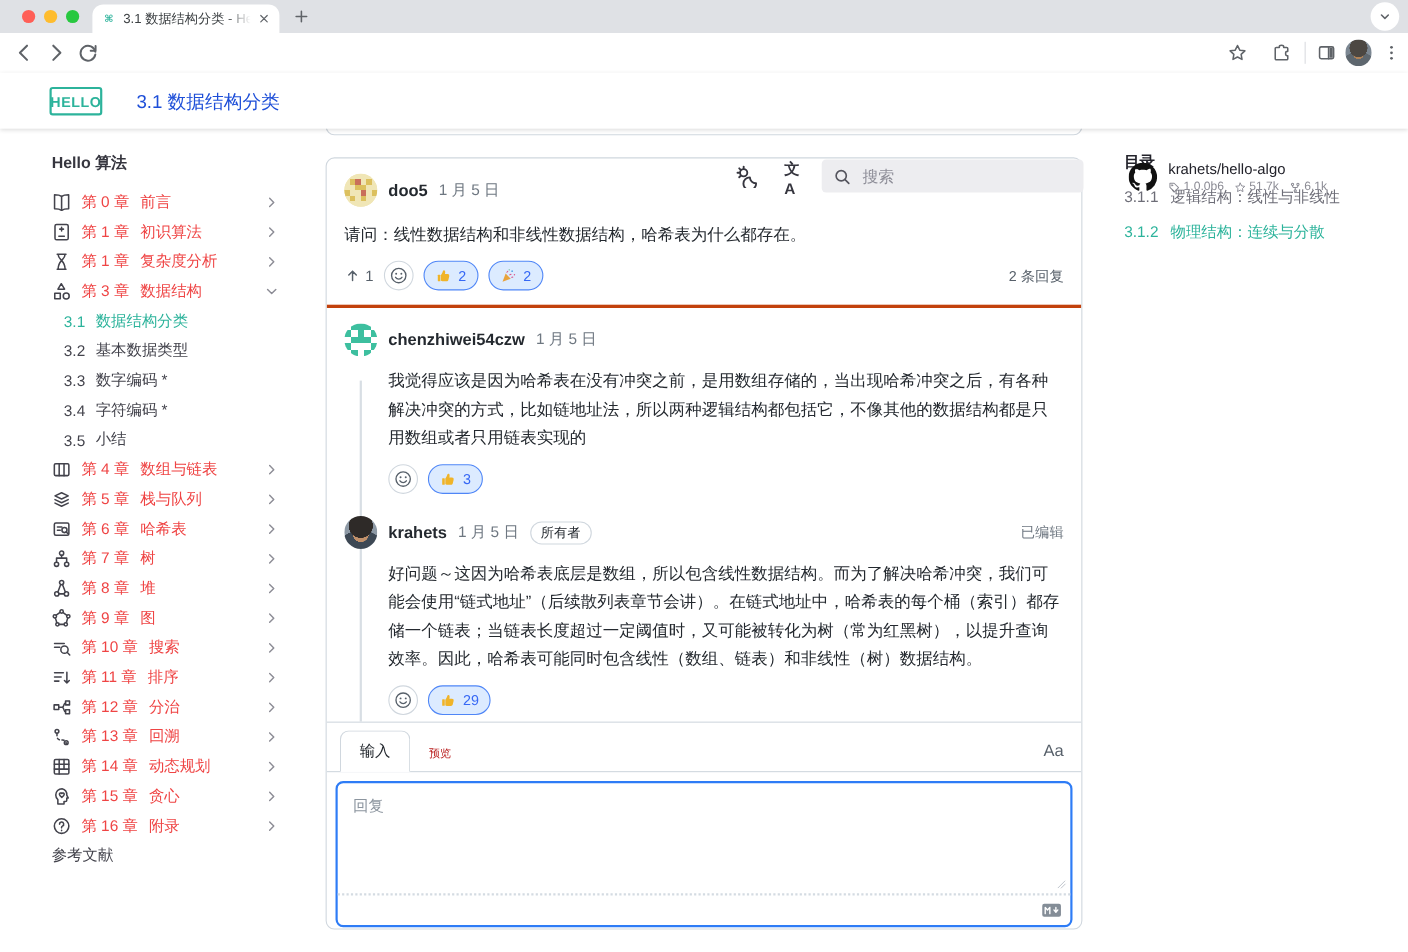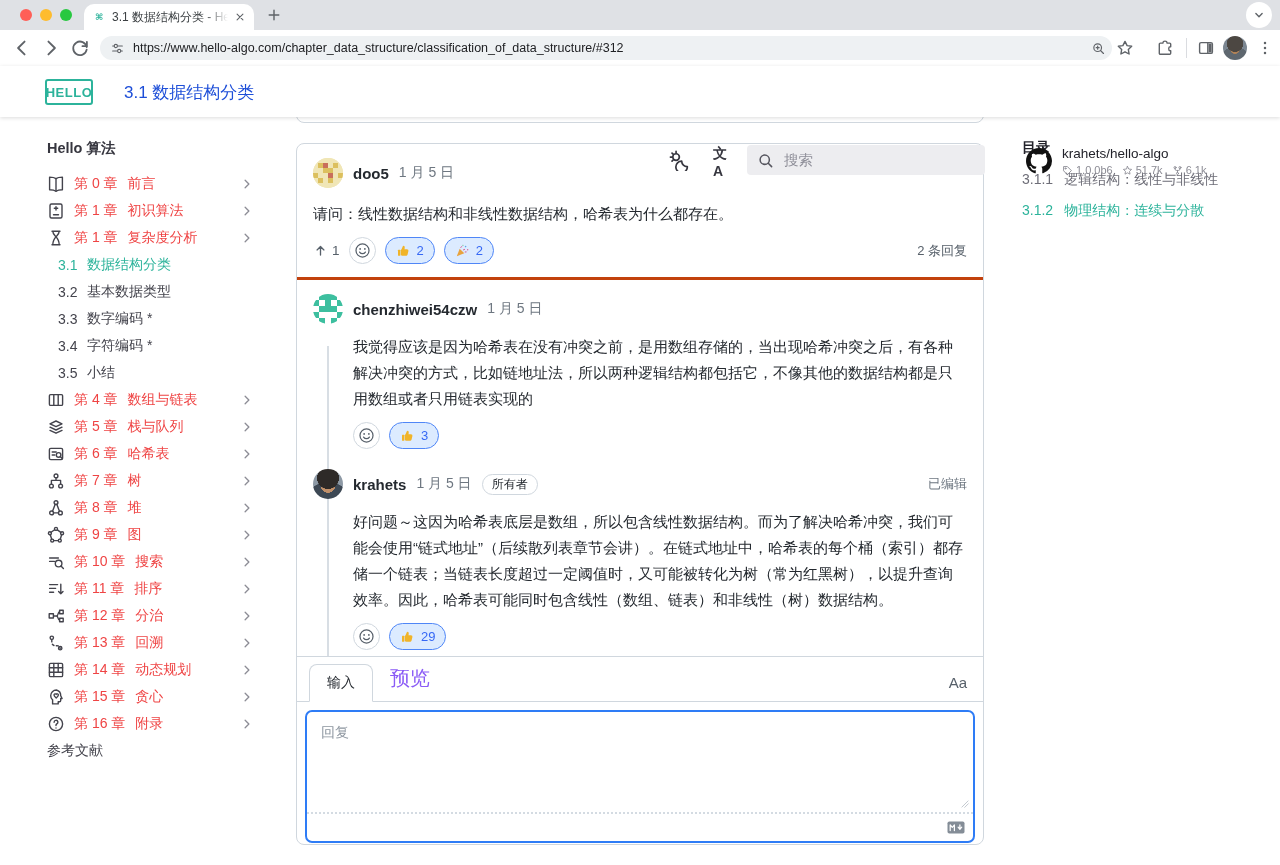--- a/index.html
+++ b/index.html
@@ -98,21 +98,21 @@
   .pill .cnt { font-size:13px; color:var(--pilltext); }
   .replies-label { margin-left:auto; font-size:13px; color:#57606a; }
   .replies { position:relative; margin-top:13px; border-top:3px solid #c2410c; padding-bottom:6px; }
   .threadline { position:absolute; left:30px; top:66px; bottom:0; width:2px; background:#d8dee4; }
   .reply { position:relative; }
 
   
   .editor { border-top:1px solid #d0d7de; }
   .tabsrow { position:relative; display:flex; align-items:flex-end; padding:8px 16px 0 12px; border-bottom:1px solid #d0d7de; height:45px; }
   .wtab { background:#fff; border:1px solid #d0d7de; border-bottom:1px solid #fff; margin-bottom:-1px; border-radius:8px 8px 0 0; padding:9px 17px; font-size:14px; color:#24292f; cursor:pointer; }
-  .ptab { padding:9px 17px; font-size:20px; color:#8b5cf6; cursor:pointer; }
+  .ptab { padding:9px 17px; font-size:10px; color:#b91c1c; cursor:pointer; }
   .aa { margin-left:auto; font-size:15px; color:#57606a; padding-bottom:10px; cursor:pointer; }
   .editbox { position:relative; margin:8px; height:133px; border:2px solid #2e7cf6; border-radius:7px; background:#fff; }
   .editbox textarea { width:100%; height:100px; border:0; outline:none; resize:none; padding:12px 14px; font-size:14px; color:#24292f; font-family:"Liberation Sans","DejaVu Sans",sans-serif; background:transparent; }
   .editbox textarea::placeholder { color:#8c959f; font-size:14px; }
   .dropstrip { position:absolute; left:0; right:0; bottom:0; height:29px; border-top:2px dotted #d4dbe2; display:flex; align-items:center; justify-content:flex-end; padding:0 8px; }
   .dropstrip .icon{ width:18px; height:13px; }
   .grip { position:absolute; right:3px; bottom:32px; width:10px; height:10px; color:#a8b1ba; }
 </style>
 </head>
 <body>
@@ -156,36 +156,20 @@
         <svg viewBox="0 0 18 18" fill="none" stroke="currentColor" stroke-width="1.4" stroke-linecap="round" stroke-linejoin="round">
           <path d="M6.7 3.2L12.5 9l-5.8 5.8" stroke-width="1.7"></path>
         </svg>
       </span>
     <span class="navbtn icon" style="left:70px;">
         <svg viewBox="0 0 18 18" fill="none" stroke="currentColor" stroke-width="1.4" stroke-linecap="round" stroke-linejoin="round">
           <path d="M15 8.2A6.1 6.1 0 1 0 15 10.4" stroke-width="1.6"></path>
           <path d="M15.2 3.4v4h-4" stroke-width="1.6"></path>
         </svg>
       </span>
-    <div class="omnibox">
-      <span class="icon">
-          <svg viewBox="0 0 18 18" fill="none" stroke="currentColor" stroke-width="1.4" stroke-linecap="round" stroke-linejoin="round">
-            <path d="M3.2 6h11.6M3.2 12h11.6"></path>
-            <circle cx="7" cy="6" r="1.9" fill="#fff"></circle>
-            <circle cx="11" cy="12" r="1.9" fill="#fff"></circle>
-          </svg>
-        </span>
-      <span class="url-text">https://www.hello-algo.com/chapter_data_structure/classification_of_data_structure/#312</span>
-      <span class="icon zoomicon">
-          <svg viewBox="0 0 18 18" fill="none" stroke="currentColor" stroke-width="1.4" stroke-linecap="round" stroke-linejoin="round">
-            <circle cx="8" cy="8" r="4.6"></circle>
-            <path d="M11.4 11.4L15 15M8 6.2v3.6M6.2 8h3.6"></path>
-          </svg>
-        </span>
-    </div>
     <span class="chromeic icon" style="left:1116px;">
         <svg viewBox="0 0 18 18" fill="none" stroke="currentColor" stroke-width="1.4" stroke-linecap="round" stroke-linejoin="round">
           <path d="M9 2.4l2.1 4.2 4.6.6-3.4 3.2.8 4.6L9 12.8 4.9 15l.8-4.6-3.4-3.2 4.6-.6z"></path>
         </svg>
       </span>
     <span class="chromeic icon" style="left:1156px;">
         <svg viewBox="0 0 18 18" fill="none" stroke="currentColor" stroke-width="1.4" stroke-linecap="round" stroke-linejoin="round">
           <path d="M7 3.4c0-1.7 4-1.7 4 0v.7h2.7a1 1 0 0 1 1 1v2.6h-.7c-1.7 0-1.7 4 0 4h.7v2.6a1 1 0 0 1-1 1H4.3a1 1 0 0 1-1-1V5.1a1 1 0 0 1 1-1H7z"></path>
         </svg>
       </span>
@@ -308,20 +292,36 @@
             </svg>
           </span>
     <span class="nav-num">第 1 章</span>
     <span class="nav-label">复杂度分析</span>
     <span class="nav-chevron icon">
             <svg viewBox="0 0 18 18" fill="none" stroke="currentColor" stroke-width="1.4" stroke-linecap="round" stroke-linejoin="round">
               <path d="M6.6 4.2L11.4 9l-4.8 4.8" stroke-width="1.7"></path>
             </svg>
           </span>
   </li>
+        <li class="nav-item">
+    <span class="nav-icon icon">
+            <svg viewBox="0 0 18 18" fill="none" stroke="currentColor" stroke-width="1.4" stroke-linecap="round" stroke-linejoin="round">
+              <path d="M8.7 1.9l3 5h-6z"></path>
+              <rect x="2.8" y="10.6" width="5" height="5"></rect>
+              <circle cx="13.2" cy="13.1" r="2.7"></circle>
+            </svg>
+          </span>
+    <span class="nav-num">第 3 章</span>
+    <span class="nav-label">数据结构</span>
+    <span class="nav-chevron icon">
+            <svg viewBox="0 0 18 18" fill="none" stroke="currentColor" stroke-width="1.4" stroke-linecap="round" stroke-linejoin="round">
+              <path d="M4.2 6.6L9 11.4l4.8-4.8" stroke-width="1.7"></path>
+            </svg>
+          </span>
+  </li>
       </ul>
     <ul class="nav" style="margin-top:0;">
         <li class="sub-item active">
     <span class="sub-num">3.1</span>
     <span>数据结构分类</span>
   </li>
         <li class="sub-item">
     <span class="sub-num">3.2</span>
     <span>基本数据类型</span>
   </li>

